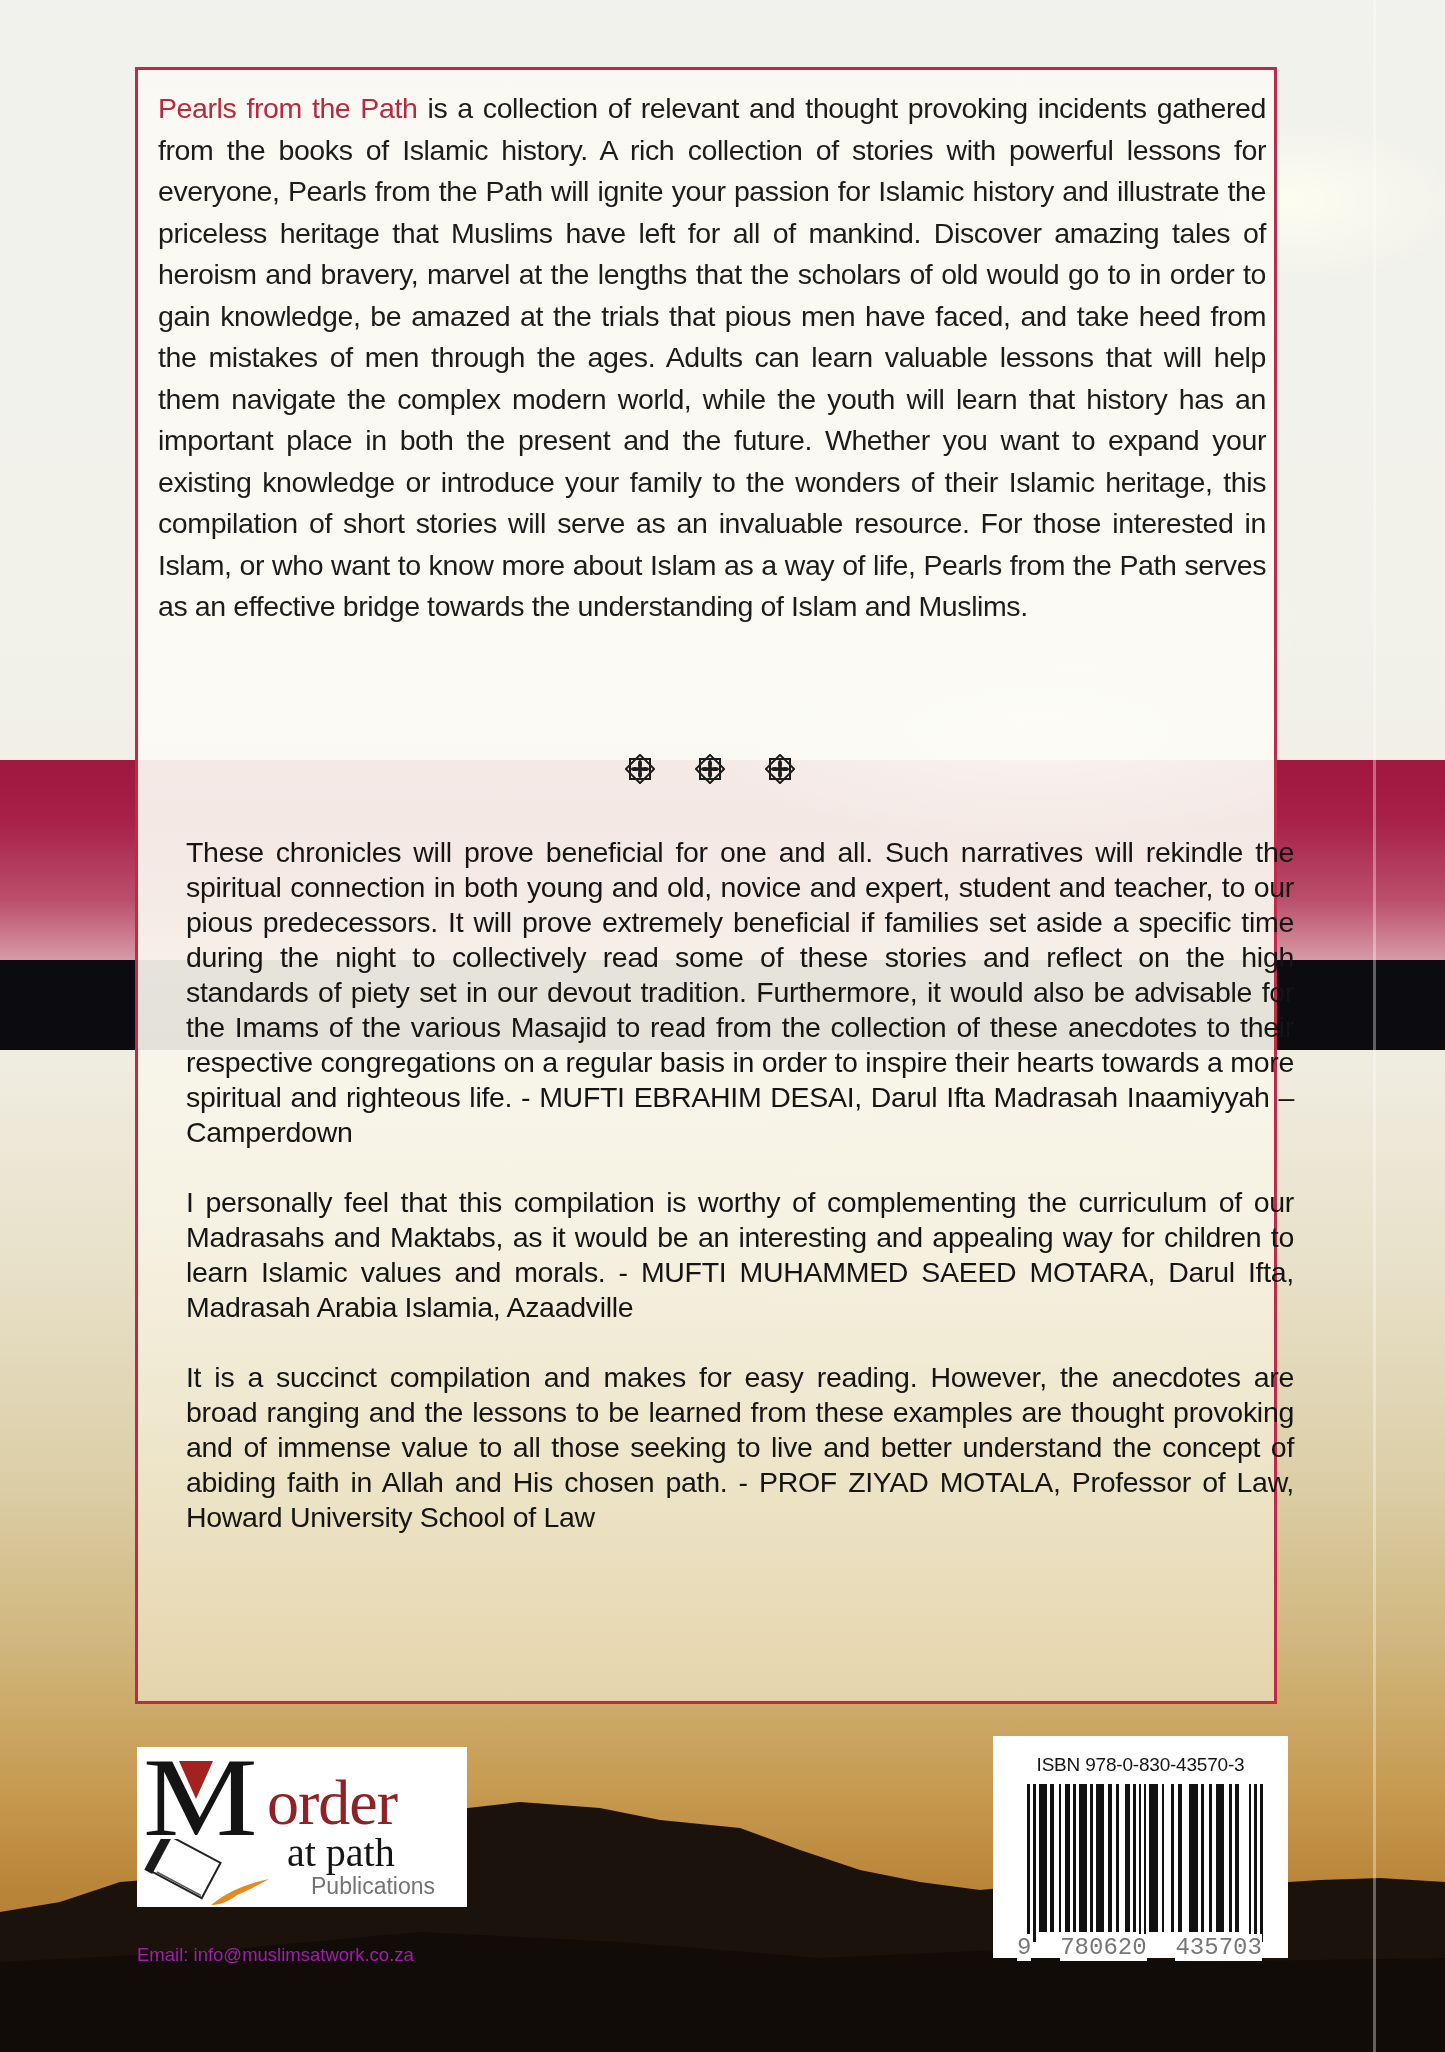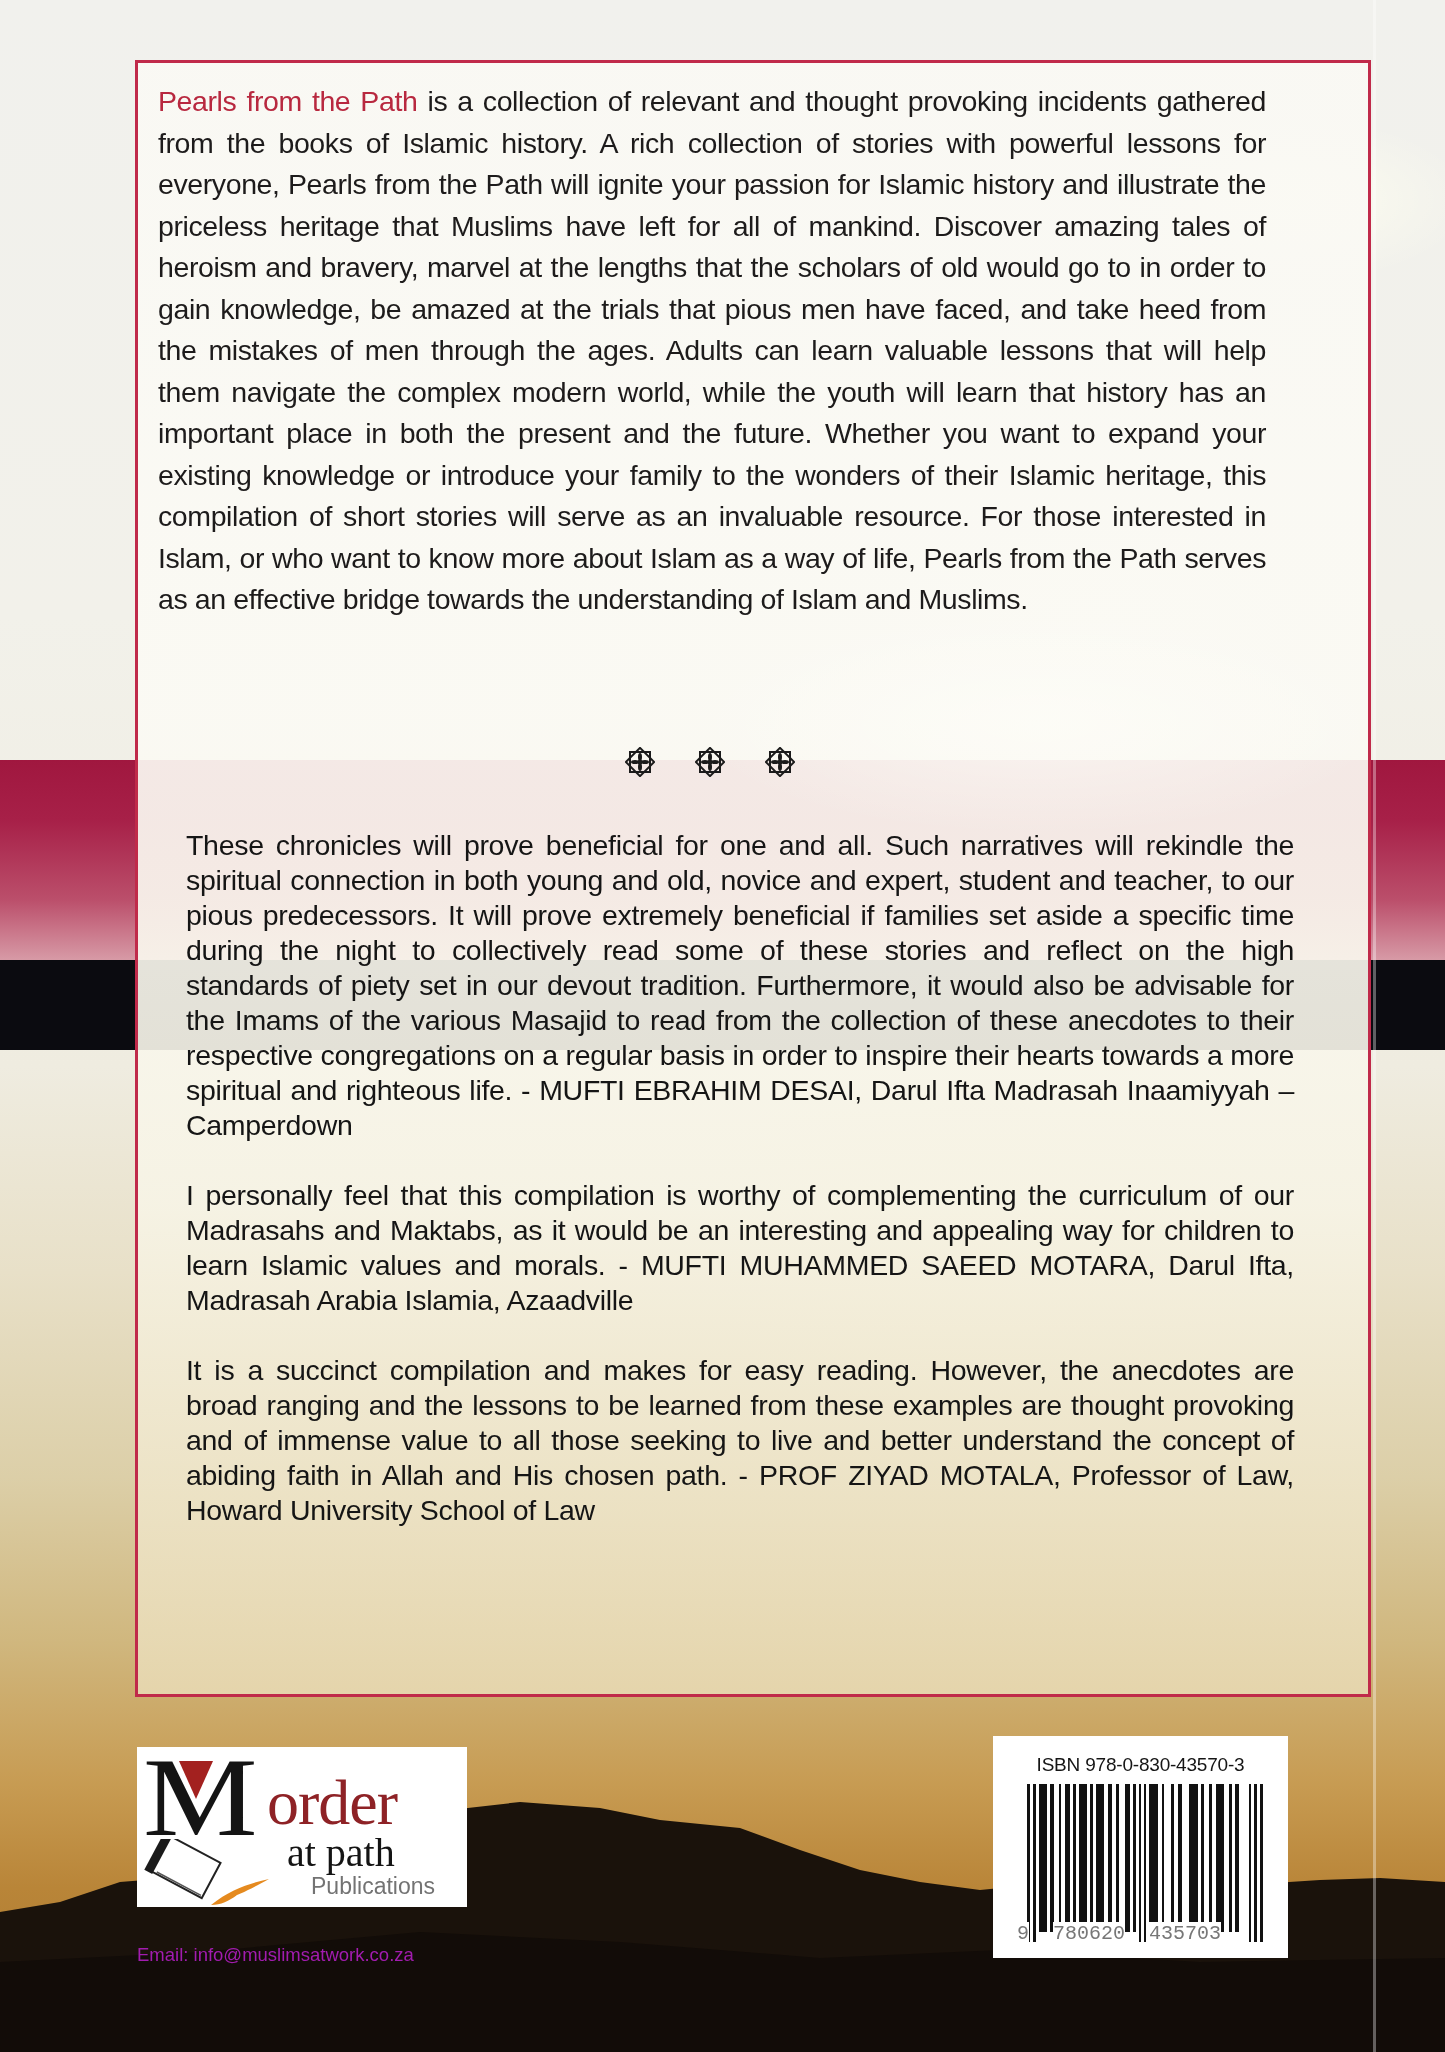--- a/index.html
+++ b/index.html
@@ -23,21 +23,21 @@
       z-index: 0;
     }
     .mountains {
       position: absolute; left: 0; bottom: 0; width: 1445px; height: 290px; z-index: 0;
     }
     .fold-line {
       position: absolute; top: 0; left: 1373px; width: 3px; height: 2052px;
       background: rgba(255,255,255,0.35); z-index: 1;
     }
     .text-box {
-      position: absolute; left: 135px; top: 60px; width: 1236px; height: 1637px;
+      position: absolute; left: 135px; top: 67px; width: 1142px; height: 1637px;
       border: 3px solid #c02a4a;
       box-sizing: border-box;
       background:
         radial-gradient(ellipse 500px 160px at 900px 660px, rgba(255,255,250,0.5), rgba(255,255,250,0) 70%),
         linear-gradient(180deg, rgba(250,249,244,0.92) 0%, rgba(251,250,244,0.93) 40%, rgba(247,244,230,0.9) 70%, rgba(232,218,180,0.88) 100%);
       z-index: 2;
     }
     .intro {
       position: absolute; left: 20px; top: 18px; width: 1108px;
       font-family: "Liberation Sans", sans-serif;
@@ -96,22 +96,22 @@
       position: absolute; left: 993px; top: 1736px; width: 295px; height: 222px;
       background: #ffffff; z-index: 3;
     }
     .isbn-label {
       position: absolute; left: 0; top: 18px; width: 295px; text-align: center;
       font-family: "Liberation Sans", sans-serif; font-size: 19px; color: #151515;
       letter-spacing: -0.2px;
     }
     .barcode { position: absolute; left: 28px; top: 48px; width: 248px; height: 160px; }
     .isbn-digits {
-      position: absolute; left: 24px; top: 186px; width: 260px;
-      font-family: "Liberation Mono", monospace; font-size: 20px; color: #777;
+      position: absolute; left: 24px; top: 198px; width: 260px;
+      font-family: "Liberation Mono", monospace; font-size: 24px; color: #777;
       white-space: pre; background: transparent;
     }
     .isbn-digits span { background: #fff; }
   </style>
 </head>
 <body>
 
 <div class="band-red"></div>
 <div class="band-black"></div>
 

